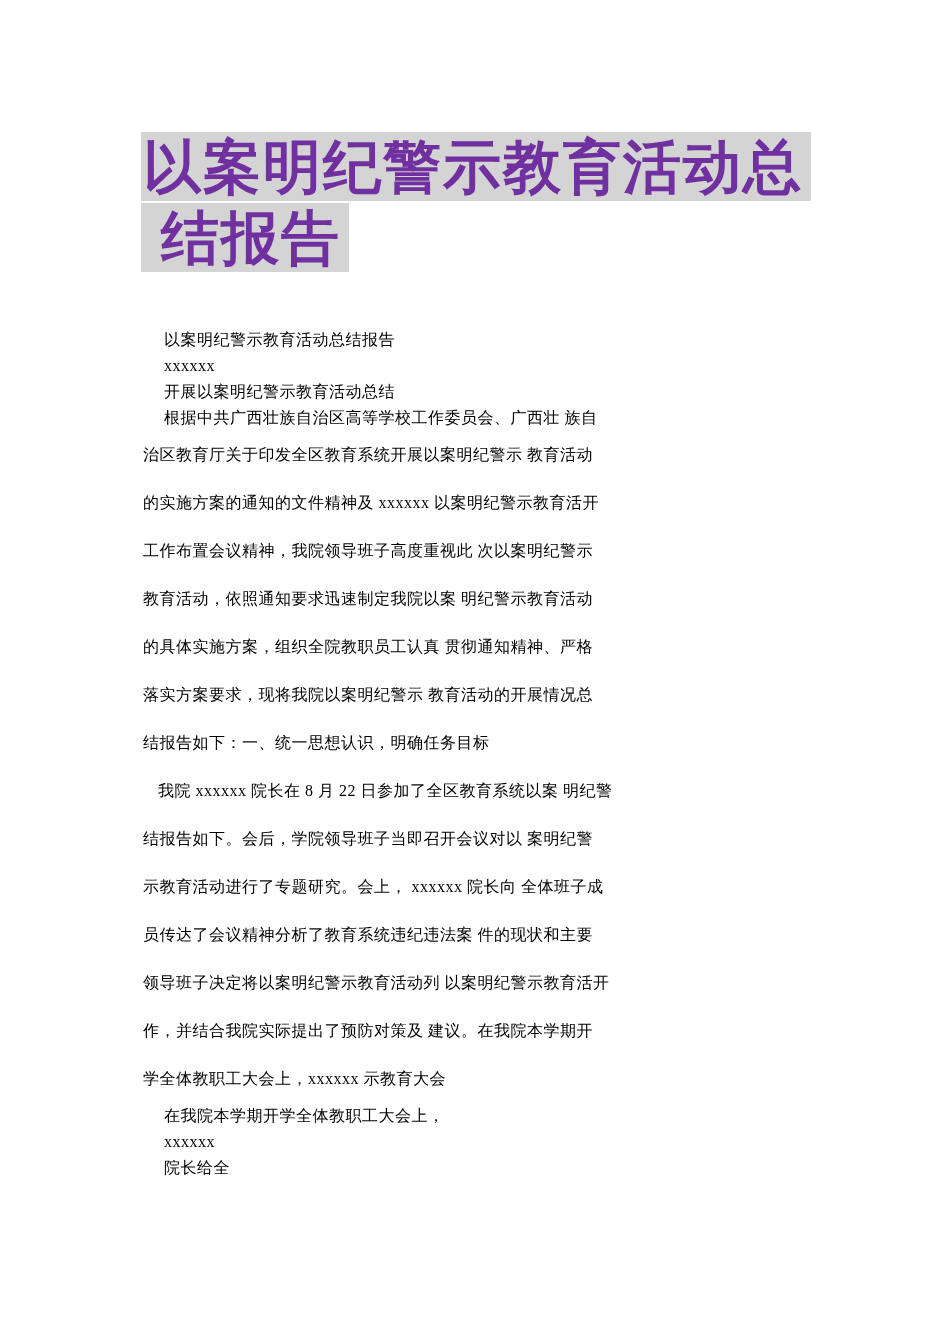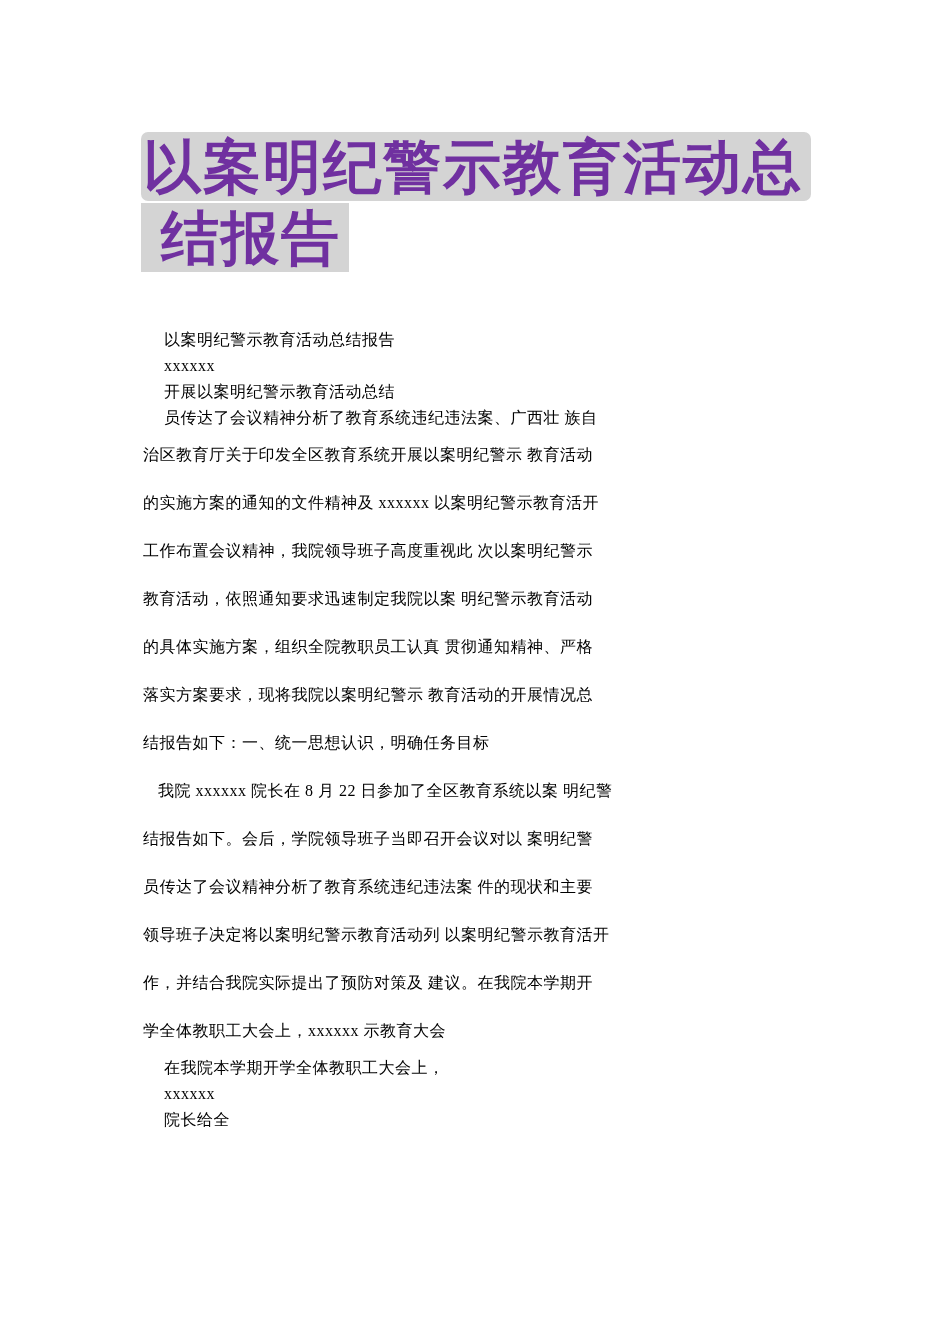--- a/index.html
+++ b/index.html
@@ -46,44 +46,45 @@
   .loose-1 .body-line,
   .loose-2 .body-line { line-height: 48px; text-indent: 0; }
   .loose-2 .body-line:first-child { text-indent: 15px; }
 </style>
 </head>
 <body>
 
 <div class="doc">
 
   <h1 class="title-block">
-      <span class="title-line"><span style="background: rgb(212, 212, 212); color: rgb(112, 48, 160); border-radius: 7px;">以案明纪警示教育活动总</span></span>
+      <span class="title-line"><span style="background: rgb(212, 212, 212); color: rgb(112, 48, 160);">以案明纪警示教育活动总</span></span>
       <span class="title-line"><span style="background: rgb(212, 212, 212); color: rgb(112, 48, 160); padding-left: 20px;">结报告</span></span>
     </h1>
 
   <div class="text-block tight-1">
       <span class="body-line">以案明纪警示教育活动总结报告</span>
       <span class="body-line">xxxxxx</span>
       <span class="body-line">开展以案明纪警示教育活动总结</span>
-      <span class="body-line">员传达了会议精神分析了教育系统违纪违法案、广西壮 族自</span>
+      <span class="body-line">根据中共广西壮族自治区高等学校工作委员会、广西壮 族自</span>
     </div>
 
   <div class="text-block loose-1">
       <span class="body-line">治区教育厅关于印发全区教育系统开展以案明纪警示 教育活动</span>
       <span class="body-line">的实施方案的通知的文件精神及 xxxxxx 以案明纪警示教育活开</span>
       <span class="body-line">工作布置会议精神，我院领导班子高度重视此 次以案明纪警示</span>
       <span class="body-line">教育活动，依照通知要求迅速制定我院以案 明纪警示教育活动</span>
       <span class="body-line">的具体实施方案，组织全院教职员工认真 贯彻通知精神、严格</span>
       <span class="body-line">落实方案要求，现将我院以案明纪警示 教育活动的开展情况总</span>
       <span class="body-line">结报告如下：一、统一思想认识，明确任务目标</span>
     </div>
 
   <div class="text-block loose-2">
       <span class="body-line">我院 xxxxxx 院长在 8 月 22 日参加了全区教育系统以案 明纪警</span>
       <span class="body-line">结报告如下。会后，学院领导班子当即召开会议对以 案明纪警</span>
+      <span class="body-line">示教育活动进行了专题研究。会上， xxxxxx 院长向 全体班子成</span>
       <span class="body-line">员传达了会议精神分析了教育系统违纪违法案 件的现状和主要</span>
       <span class="body-line">领导班子决定将以案明纪警示教育活动列 以案明纪警示教育活开</span>
       <span class="body-line">作，并结合我院实际提出了预防对策及 建议。在我院本学期开</span>
       <span class="body-line">学全体教职工大会上，xxxxxx 示教育大会</span>
     </div>
 
   <div class="text-block tight-2">
       <span class="body-line">在我院本学期开学全体教职工大会上，</span>
       <span class="body-line">xxxxxx</span>
       <span class="body-line">院长给全</span>

